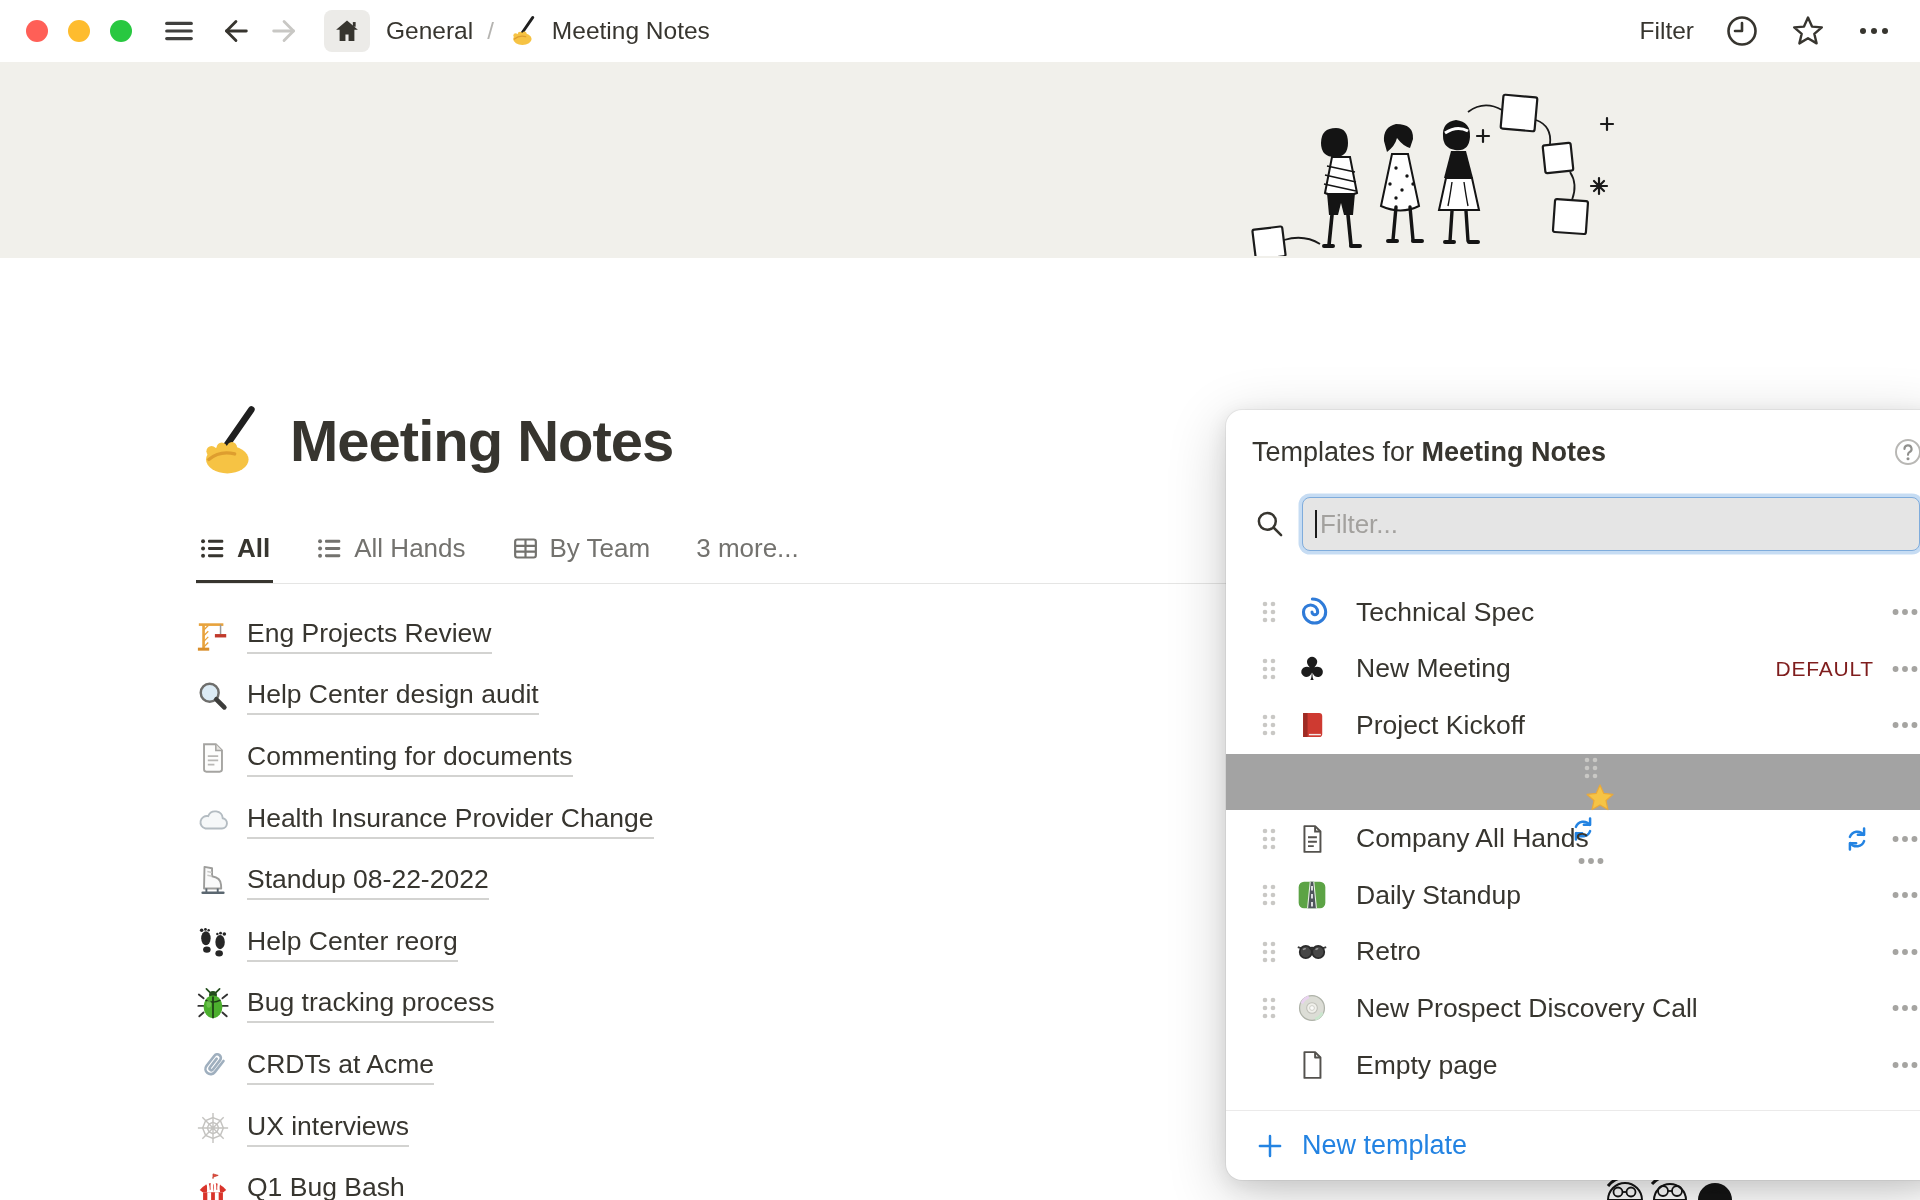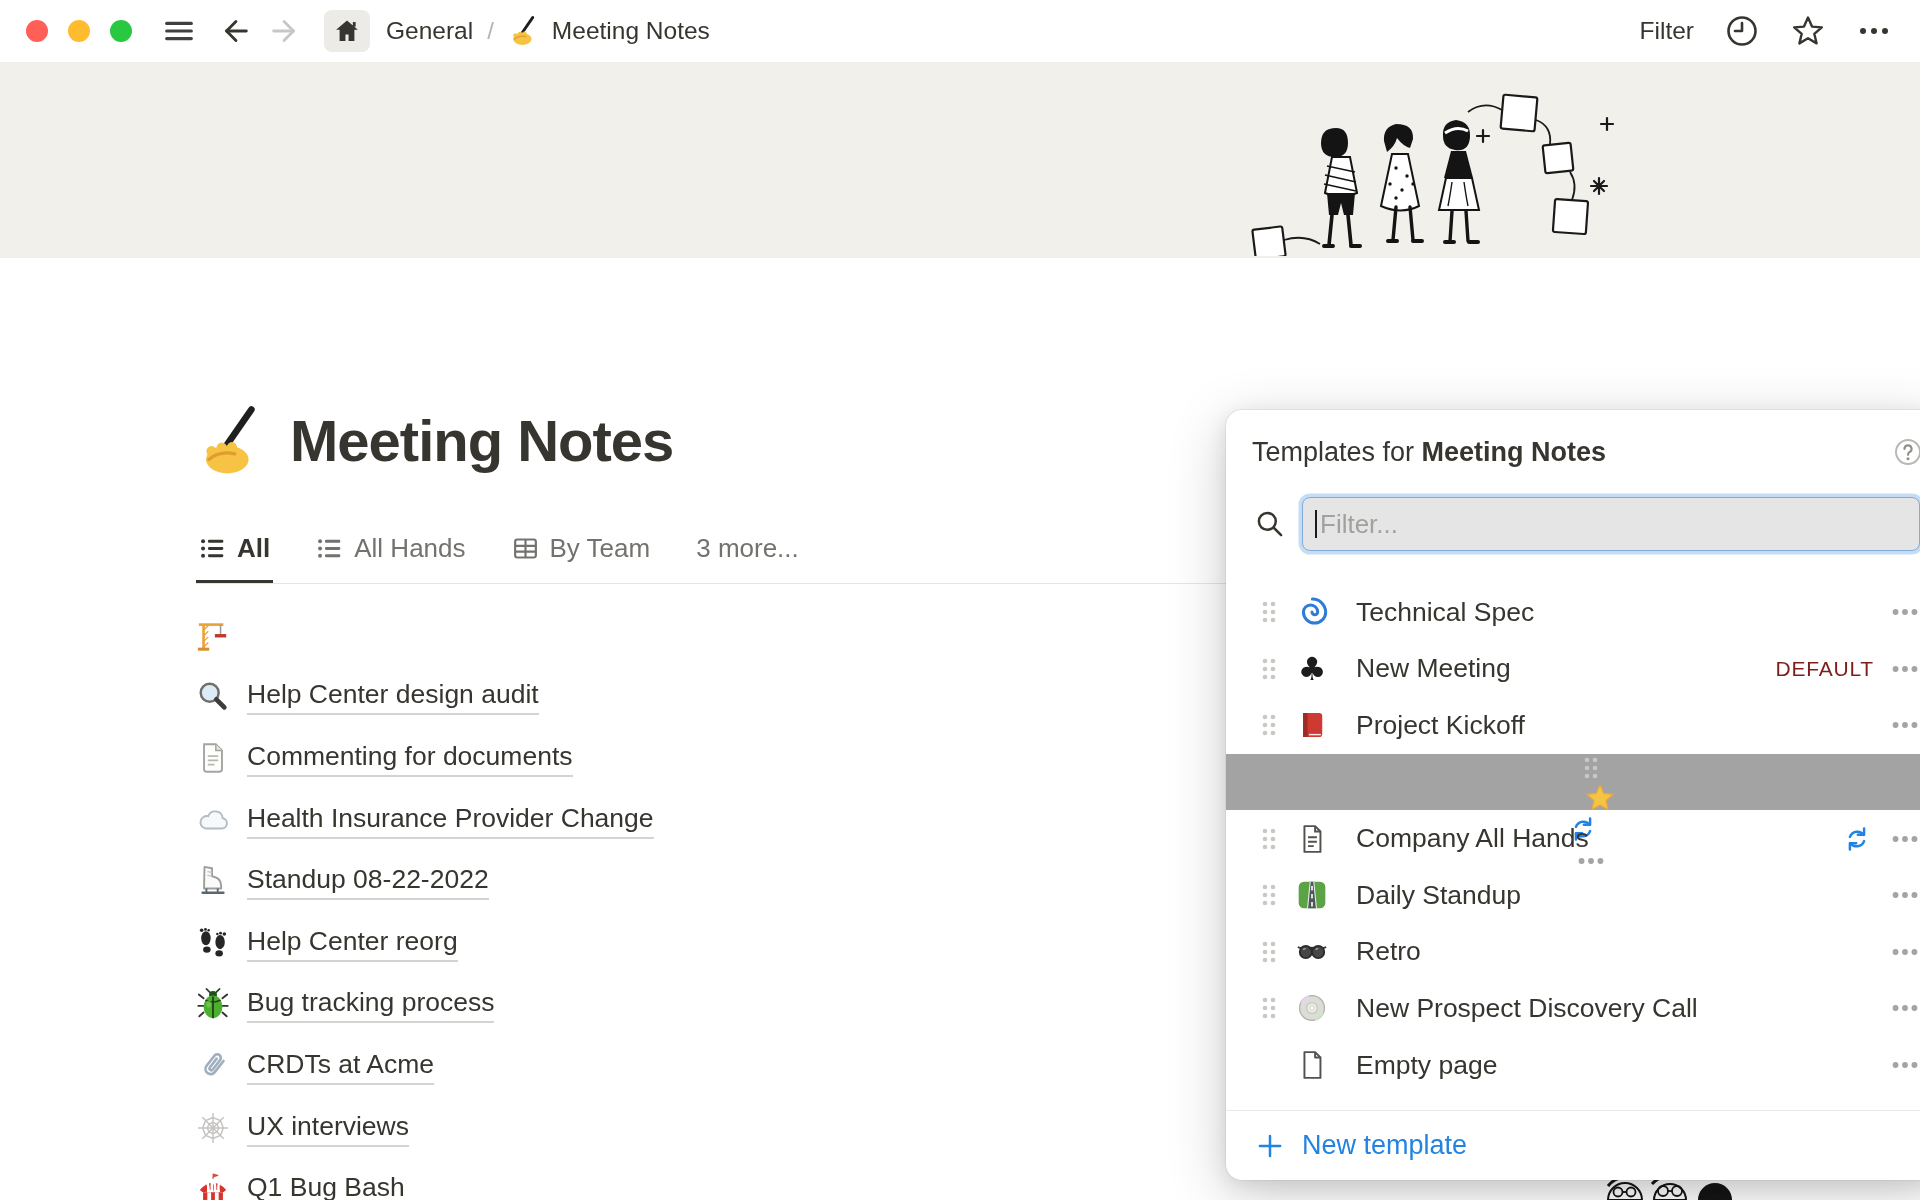--- a/index.html
+++ b/index.html
@@ -297,20 +297,21 @@
               <path d="M8 33 V7"></path>
               <path d="M3 7 H29"></path>
             </g>
             <g stroke="#E8A33D" stroke-width="1.4">
               <path d="M8 13 l5 -5 M8 19 l5 -5 M8 25 l5 -5 M8 31 l5 -5"></path>
             </g>
             <path d="M26 7 V17" stroke="#999999" stroke-width="1.6"></path>
             <rect x="20" y="17" width="12" height="3.6" fill="#C0392B"></rect>
             <rect x="2" y="31.4" width="12" height="3.2" fill="#D98E2B"></rect>
           </svg></span>
+        <span class="p-label">Eng Projects Review</span>
       </div>
       <div class="page-row">
         <span class="p-ic"><svg viewBox="0 0 36 36">
             <circle cx="14.5" cy="14.5" r="9.5" fill="#DCEBF5" stroke="#6E6E6C" stroke-width="2.6"></circle>
             <path d="M21.5 21.5 L30 30" stroke="#3D3D3B" stroke-width="5" stroke-linecap="round"></path>
           </svg></span>
         <span class="p-label">Help Center design audit</span>
       </div>
       <div class="page-row">
         <span class="p-ic"><svg viewBox="0 0 36 36">

